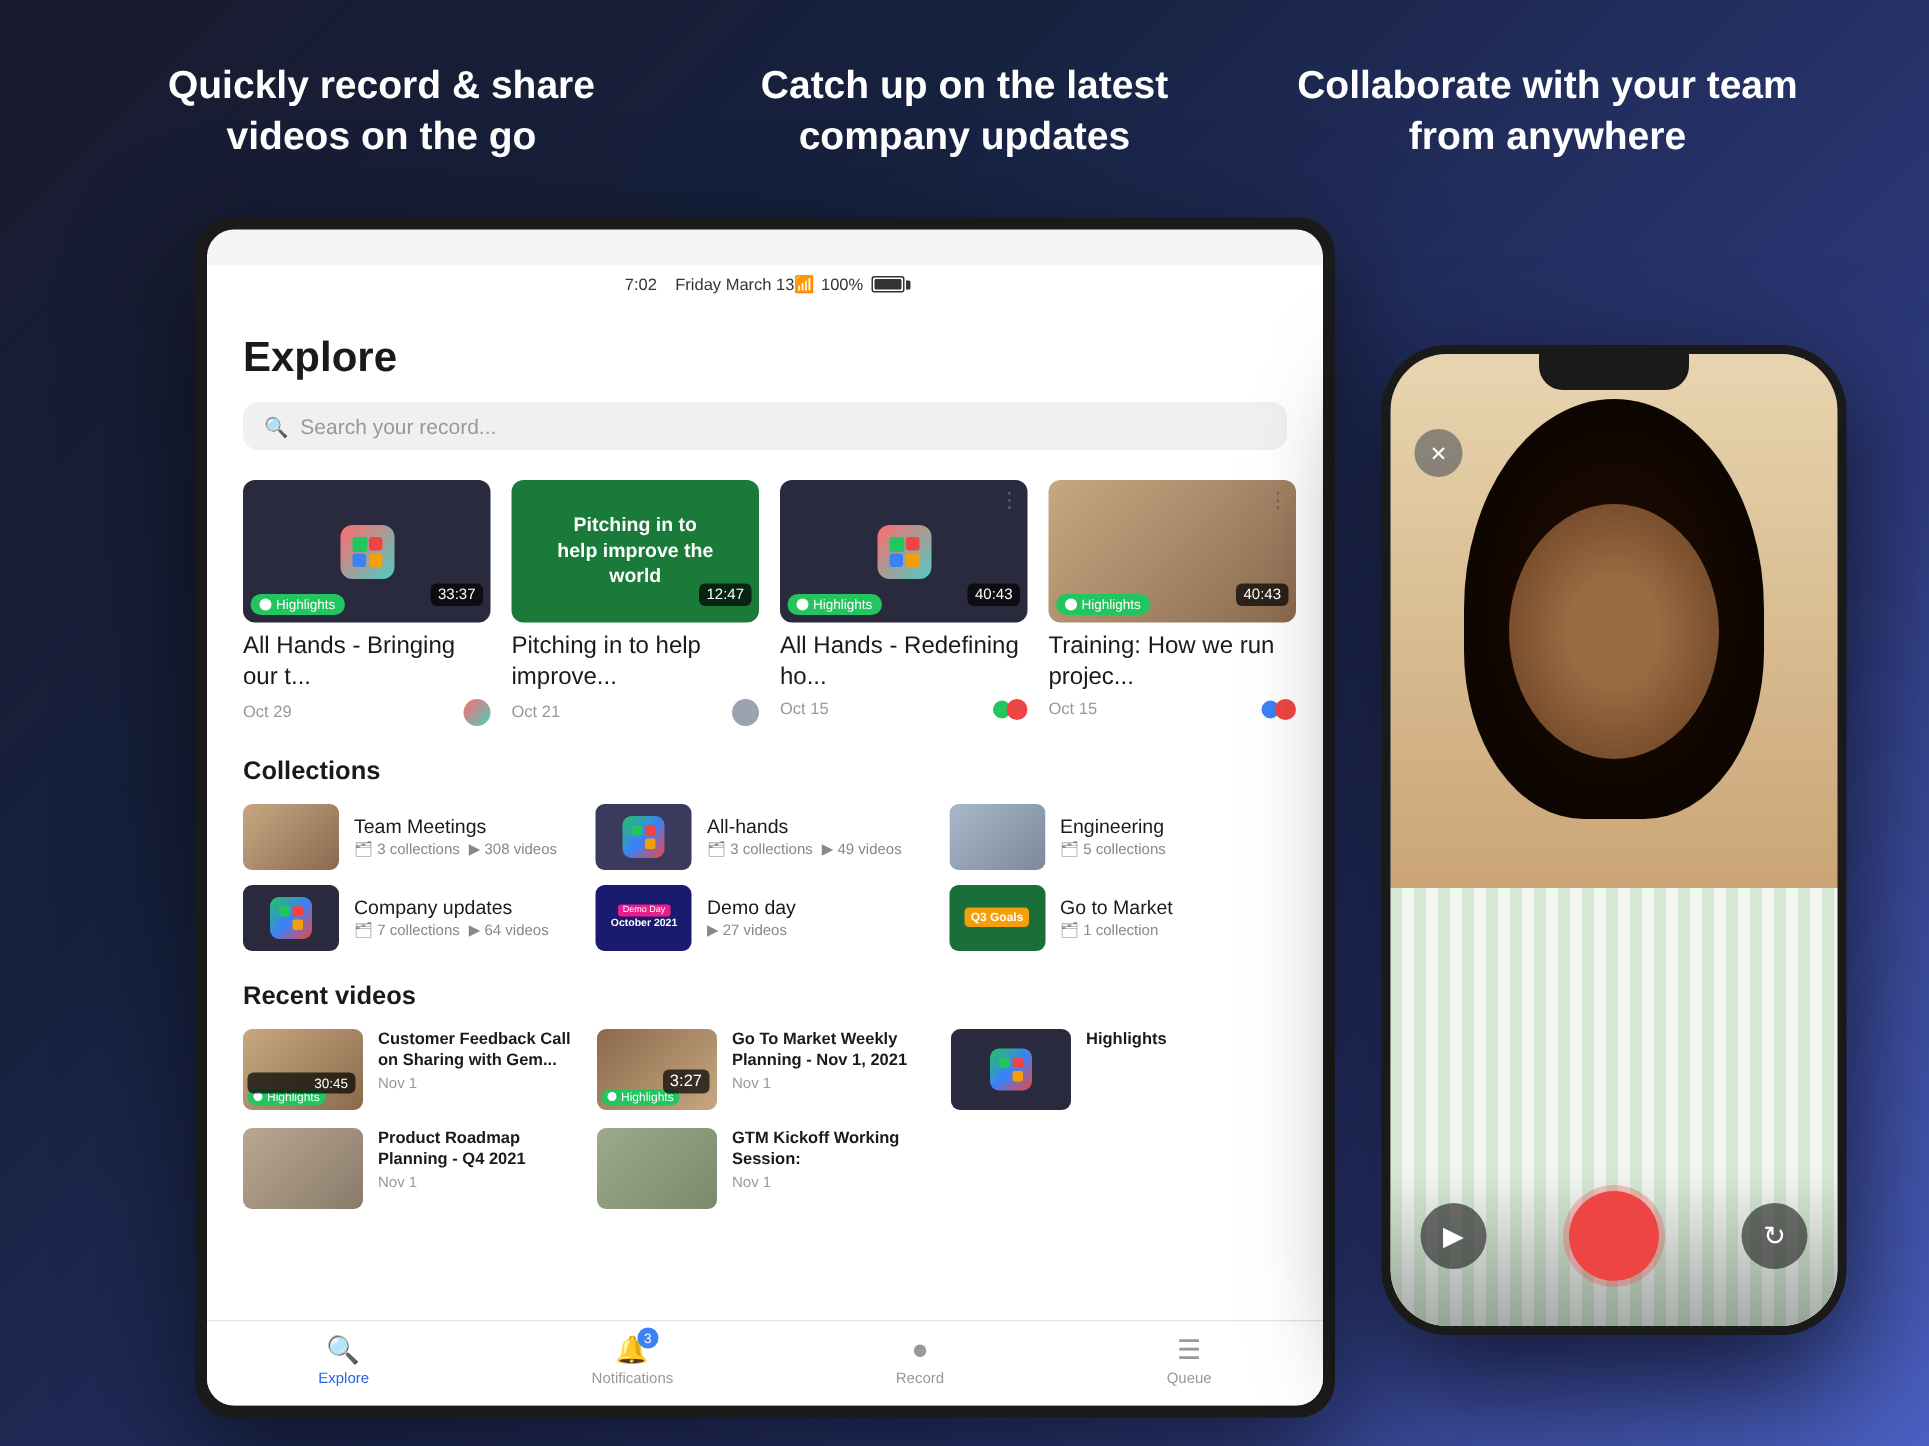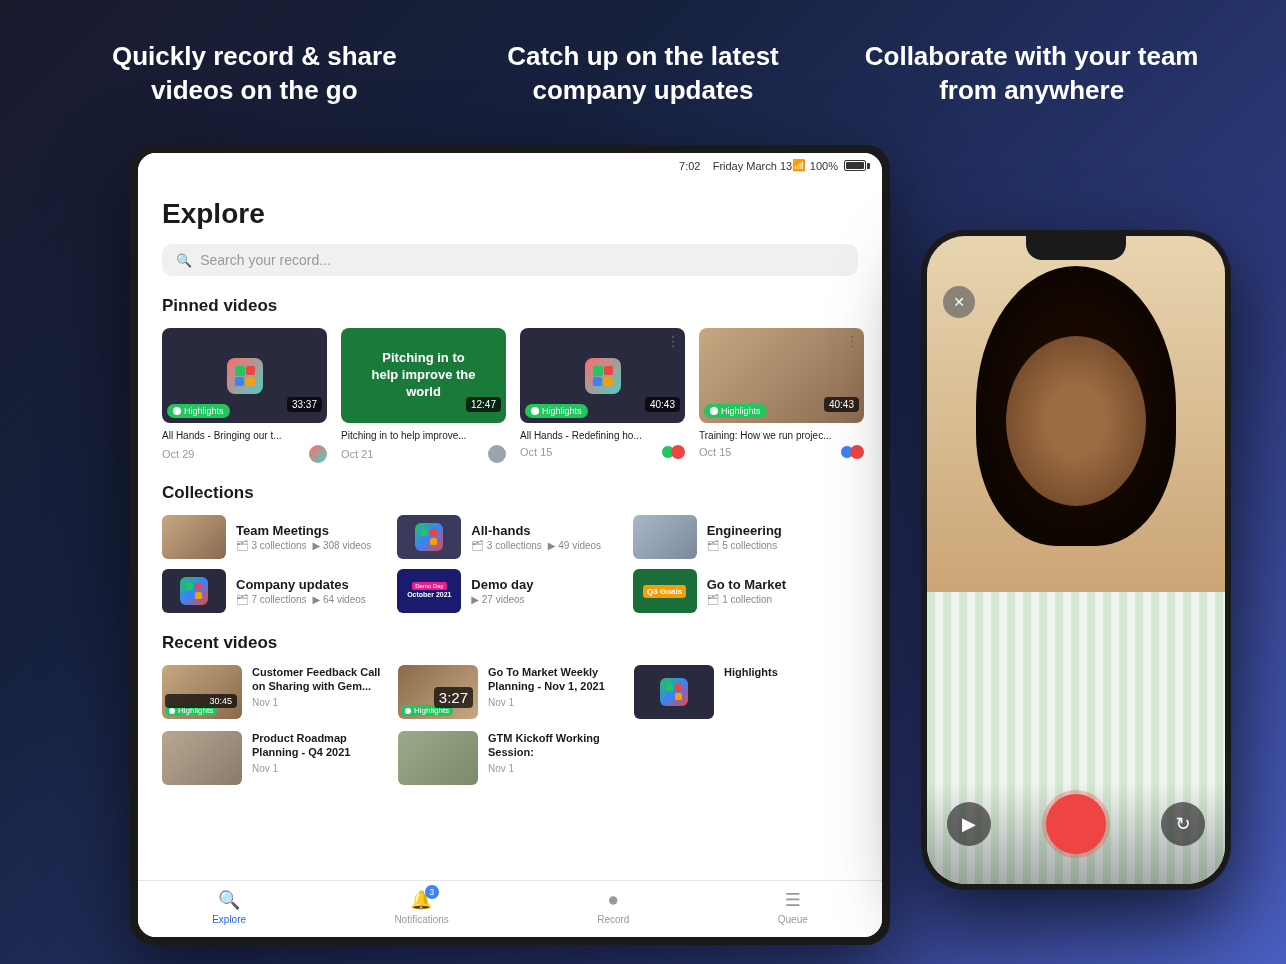--- a/index.html
+++ b/index.html
@@ -44,26 +44,27 @@
       height: 100%;
       background: #f5f5f7;
       border-radius: 18px;
       overflow: hidden;
       display: flex;
       flex-direction: column;
     }
     .tablet-status-bar {
       background: white;
       display: flex;
-      justify-content: flex-end;
+      justify-content: center;
       align-items: center;
       padding: 6px 16px;
       font-size: 11px;
       color: #333;
       flex-shrink: 0;
+      margin-top: 24px;
     }
     .status-right {
       display: flex;
       align-items: center;
       gap: 4px;
       font-size: 11px;
     }
     .tablet-content {
       flex: 1;
       background: white;
@@ -171,21 +172,21 @@
       background: #22c55e;
       color: white;
       font-size: 9px;
       padding: 2px 6px;
       border-radius: 10px;
       display: flex;
       align-items: center;
       gap: 3px;
     }
     .video-title {
-      font-size: 10px;
+      font-size: 16px;
       color: #1a1a1a;
       font-weight: 500;
       line-height: 1.3;
       margin-bottom: 3px;
     }
     .video-date {
       font-size: 11px;
       color: #999;
       display: flex;
       align-items: center;
@@ -257,21 +258,21 @@
       background: #f59e0b;
       color: white;
       font-size: 8px;
       font-weight: 700;
       padding: 2px 4px;
       border-radius: 3px;
     }
     .coll-info { flex: 1; min-width: 0; }
     .coll-name {
       font-size: 13px;
-      font-weight: 700;
+      font-weight: 400;
       color: #1a1a1a;
       margin-bottom: 2px;
     }
     .coll-meta {
       font-size: 10px;
       color: #888;
       display: flex;
       gap: 6px;
     }
 
@@ -537,21 +538,20 @@
     </div>
 
     <div class="tablet-content">
       <div class="explore-title">Explore</div>
 
       <div class="search-bar">
         <span class="search-icon-inner">🔍</span>
         <span class="search-placeholder">Search your record...</span>
       </div>
 
-      <div class="section-title">Pinned videos</div>
       <div class="pinned-videos-row">
 
         <div class="video-card">
           <div class="video-thumb thumb-dark">
             <div class="app-icon">
               <svg width="24" height="24" viewBox="0 0 24 24">
                 <rect x="2" y="2" width="10" height="10" rx="2" fill="#22c55e"></rect>
                 <rect x="13" y="2" width="9" height="9" rx="2" fill="#ef4444"></rect>
                 <rect x="2" y="13" width="9" height="9" rx="2" fill="#3b82f6"></rect>
                 <rect x="13" y="13" width="9" height="9" rx="2" fill="#f59e0b"></rect>
@@ -741,21 +741,21 @@
             <div class="recent-title">Customer Feedback Call on Sharing with Gem...</div>
             <div class="recent-date">Nov 1</div>
           </div>
         </div>
 
         <div class="recent-item">
           <div class="recent-thumb recent-thumb-person2">
             <div class="highlights-badge" style="bottom:3px;left:3px;font-size:8px;padding:1px 4px;">
               <span class="highlight-dot" style="width:6px;height:6px;"></span>Highlights
             </div>
-            <div class="duration-badge" style="font-size:15px;">3:27</div>
+            <div class="duration-badge" style="font-size:11px;">3:27</div>
           </div>
           <div class="recent-info">
             <div class="recent-title">Go To Market Weekly Planning - Nov 1, 2021</div>
             <div class="recent-date">Nov 1</div>
           </div>
         </div>
 
         <div class="recent-item">
           <div class="recent-thumb" style="background:#2a2a3e;display:flex;align-items:center;justify-content:center;">
             <div class="app-logo-small">

